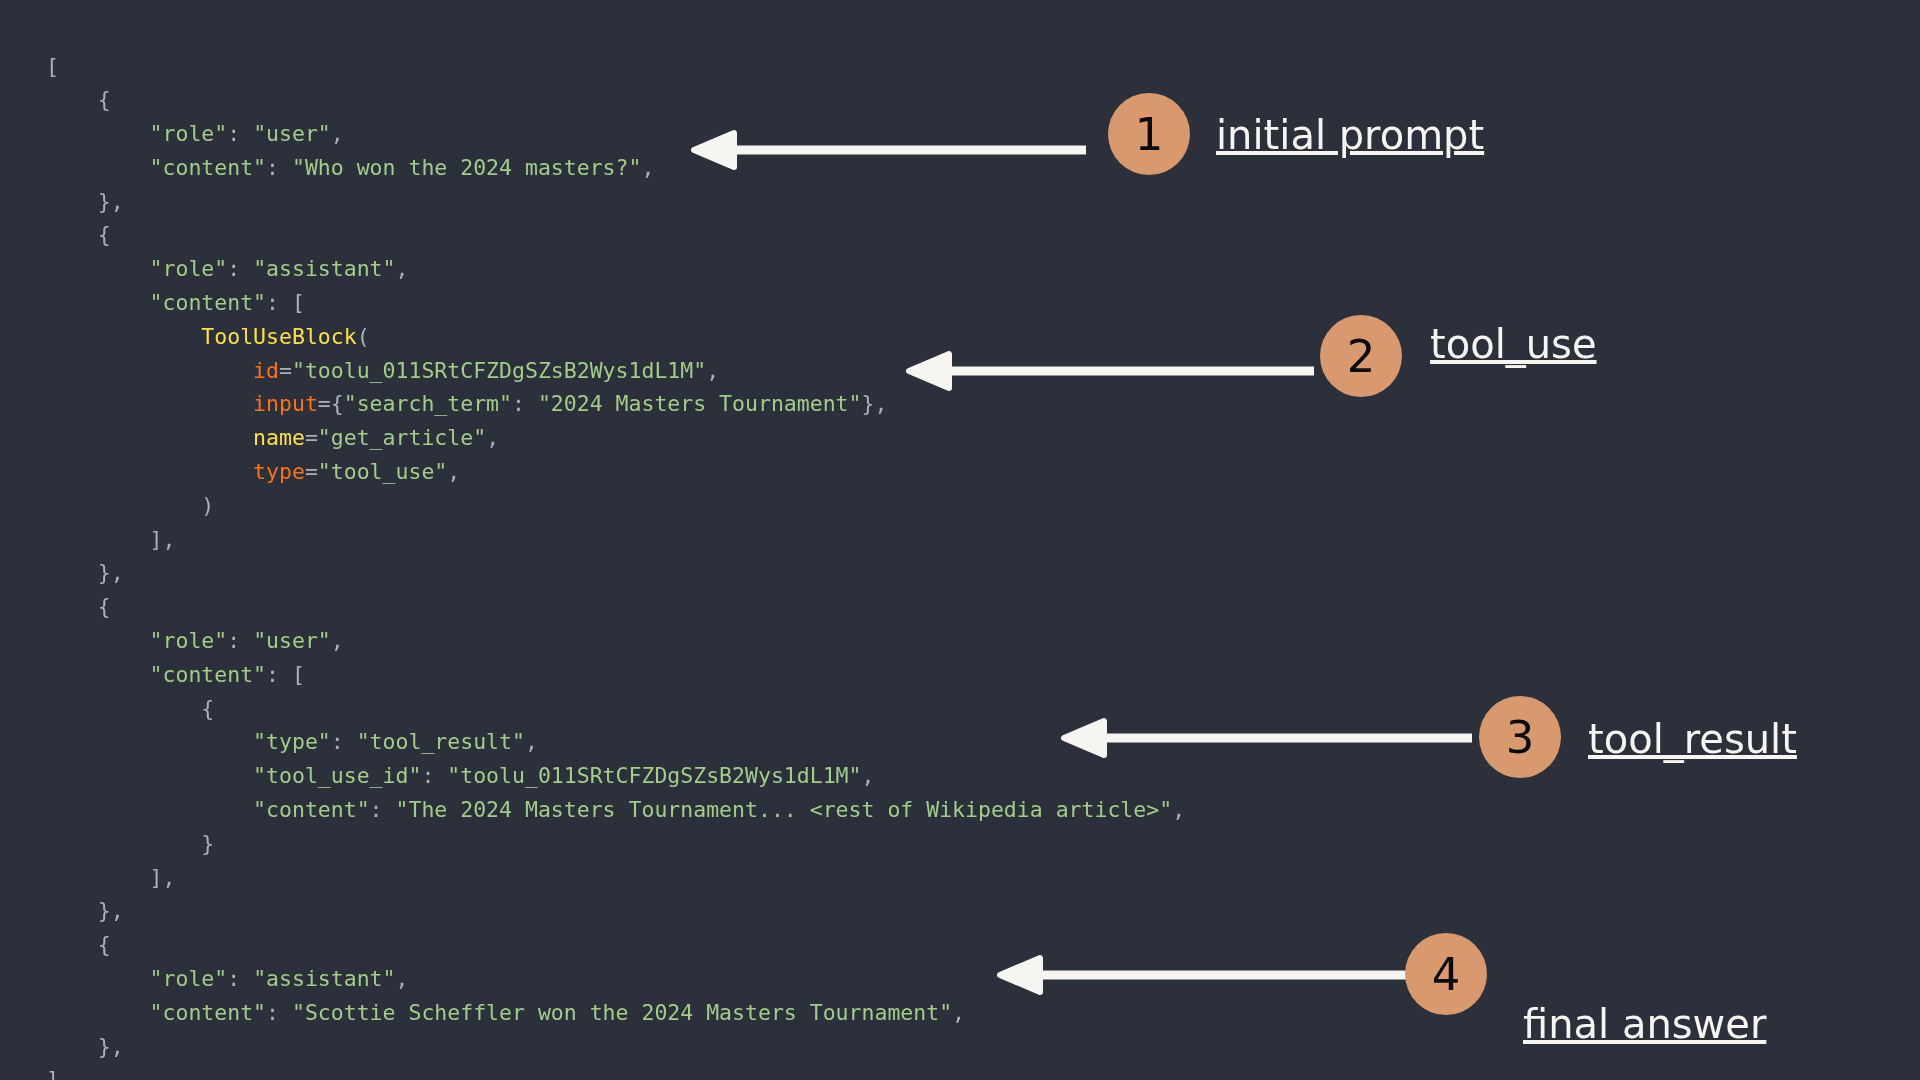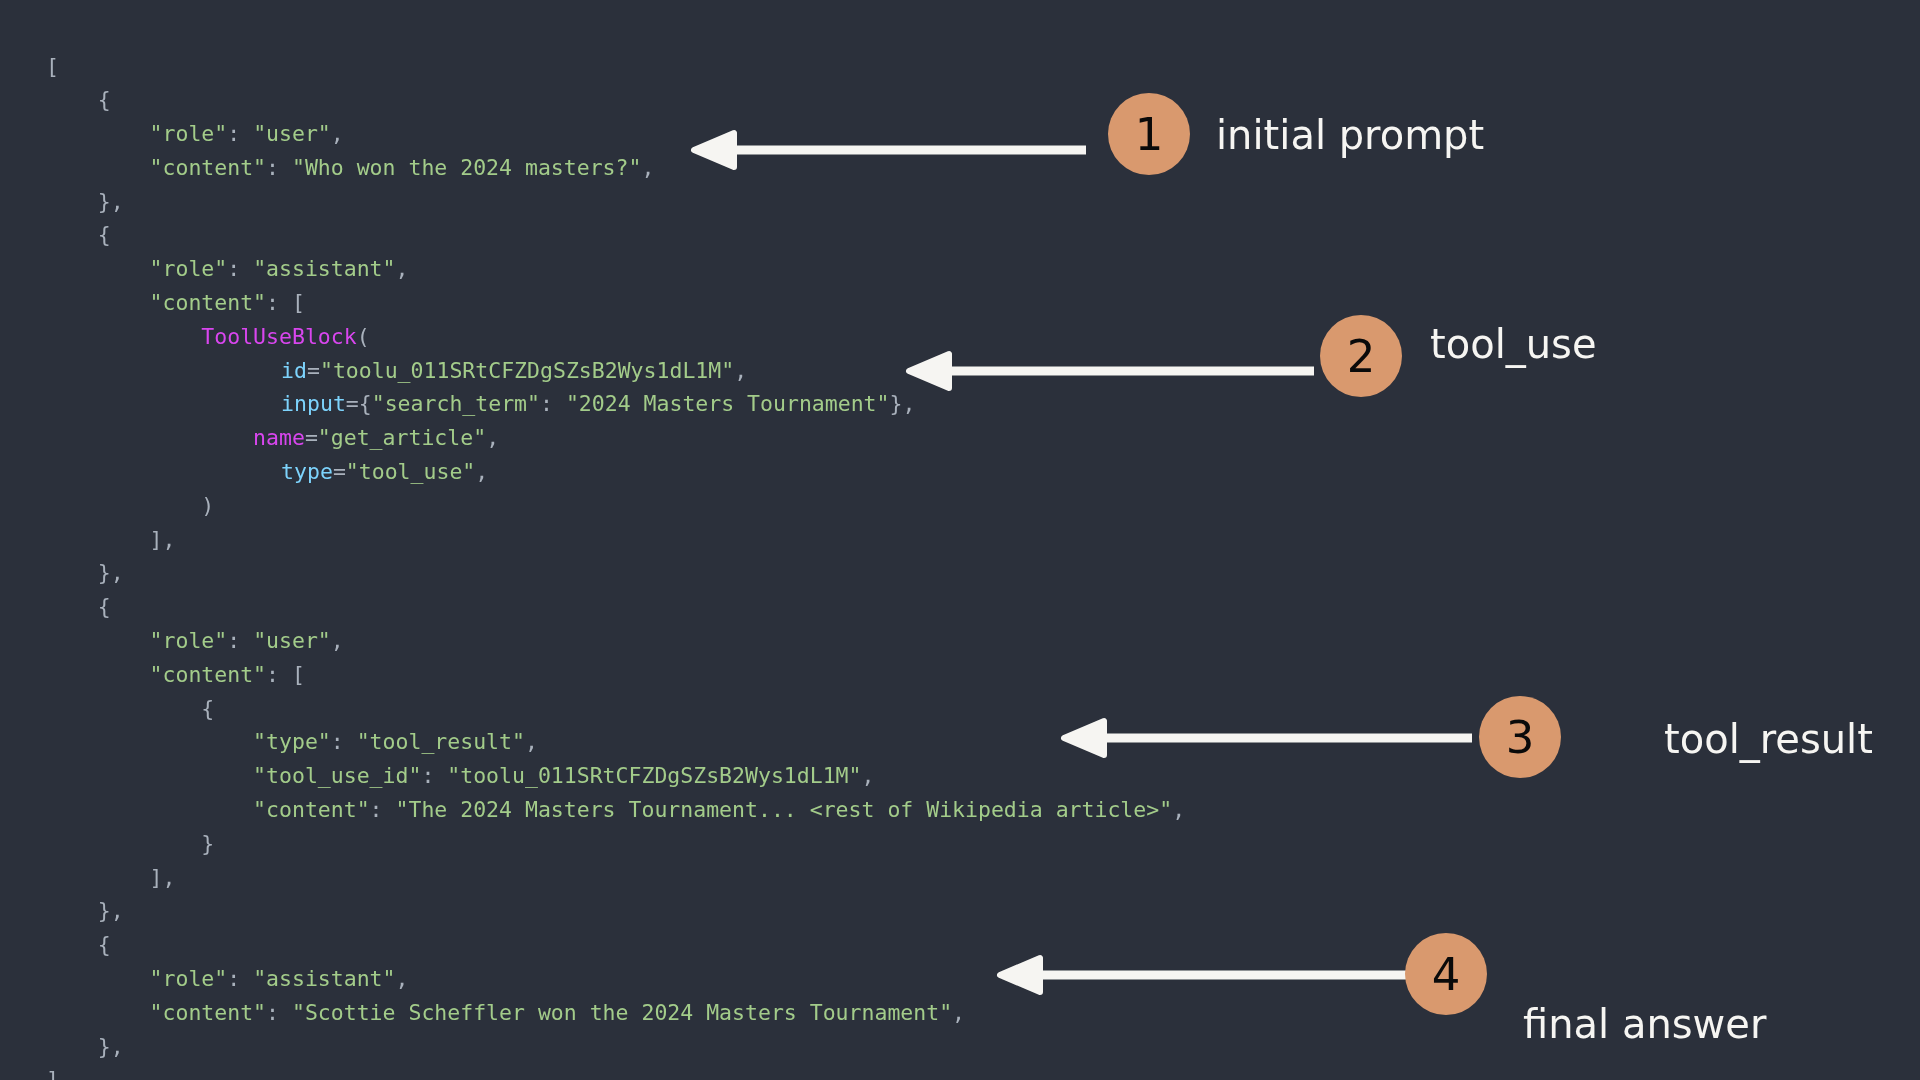--- a/index.html
+++ b/index.html
@@ -30,22 +30,22 @@
     font-family: "DejaVu Sans Mono", "Liberation Mono", monospace;
     font-size: 21.5px;
     line-height: 33.8px;
     white-space: pre;
     letter-spacing: 0px;
   }
   .ln { display: block; height: 33.8px; }
 
   .pun  { color: #a9b1bc; }   
   .str  { color: #a3cc8a; }   
-  .kw   { color: #7dd3fc; margin-left: 28px; }   
-  .id   { color: #d946ef; }
+  .kw   { color: #f97316; }   
+  .id   { color: #fde047; }
   .arrow {
     position: absolute;
     height: 34px;
     pointer-events: none;
   }
   .arrow svg { display: block; overflow: visible; }
 
   .badge {
     position: absolute;
     border-radius: 50%;
@@ -60,20 +60,21 @@
     user-select: none;
   }
 
   .annot-label {
     position: absolute;
     color: #f6f5f2;
     font-family: "DejaVu Sans", "Liberation Sans", sans-serif;
     font-weight: 400;
     white-space: nowrap;
     line-height: 1;
+    text-decoration: underline;
   }
 </style>
 </head>
 <body>
 
 <div id="stage">
 
   <pre id="code"><span class="ln"><span class="pun">[</span></span><span class="ln"><span class="pun">    {</span></span><span class="ln">        <span class="str">"role"</span><span class="pun">: </span><span class="str">"user"</span><span class="pun">,</span></span><span class="ln">        <span class="str">"content"</span><span class="pun">: </span><span class="str">"Who won the 2024 masters?"</span><span class="pun">,</span></span><span class="ln"><span class="pun">    },</span></span><span class="ln"><span class="pun">    {</span></span><span class="ln">        <span class="str">"role"</span><span class="pun">: </span><span class="str">"assistant"</span><span class="pun">,</span></span><span class="ln">        <span class="str">"content"</span><span class="pun">: [</span></span><span class="ln">            <span class="id">ToolUseBlock</span><span class="pun">(</span></span><span class="ln">                <span class="kw">id</span><span class="pun">=</span><span class="str">"toolu_011SRtCFZDgSZsB2Wys1dL1M"</span><span class="pun">,</span></span><span class="ln">                <span class="kw">input</span><span class="pun">={</span><span class="str">"search_term"</span><span class="pun">: </span><span class="str">"2024 Masters Tournament"</span><span class="pun">},</span></span><span class="ln">                <span class="id">name</span><span class="pun">=</span><span class="str">"get_article"</span><span class="pun">,</span></span><span class="ln">                <span class="kw">type</span><span class="pun">=</span><span class="str">"tool_use"</span><span class="pun">,</span></span><span class="ln"><span class="pun">            )</span></span><span class="ln"><span class="pun">        ],</span></span><span class="ln"><span class="pun">    },</span></span><span class="ln"><span class="pun">    {</span></span><span class="ln">        <span class="str">"role"</span><span class="pun">: </span><span class="str">"user"</span><span class="pun">,</span></span><span class="ln">        <span class="str">"content"</span><span class="pun">: [</span></span><span class="ln"><span class="pun">            {</span></span><span class="ln">                <span class="str">"type"</span><span class="pun">: </span><span class="str">"tool_result"</span><span class="pun">,</span></span><span class="ln">                <span class="str">"tool_use_id"</span><span class="pun">: </span><span class="str">"toolu_011SRtCFZDgSZsB2Wys1dL1M"</span><span class="pun">,</span></span><span class="ln">                <span class="str">"content"</span><span class="pun">: </span><span class="str">"The 2024 Masters Tournament... &lt;rest of Wikipedia article&gt;"</span><span class="pun">,</span></span><span class="ln"><span class="pun">            }</span></span><span class="ln"><span class="pun">        ],</span></span><span class="ln"><span class="pun">    },</span></span><span class="ln"><span class="pun">    {</span></span><span class="ln">        <span class="str">"role"</span><span class="pun">: </span><span class="str">"assistant"</span><span class="pun">,</span></span><span class="ln">        <span class="str">"content"</span><span class="pun">: </span><span class="str">"Scottie Scheffler won the 2024 Masters Tournament"</span><span class="pun">,</span></span><span class="ln"><span class="pun">    },</span></span><span class="ln"><span class="pun">]</span></span></pre>
 
   <div class="arrow" style="left:690px; top:130px; width:396px;">
@@ -94,21 +95,21 @@
   <div class="badge" style="left:1320px; top:315px; width:82px; height:82px; font-size:45px;">2</div>
   <div class="annot-label" style="left:1430px; top:324px; font-size:40px;">tool_use</div>
 
   <div class="arrow" style="left:1060px; top:718px; width:412px;">
     <svg width="412" height="40" viewBox="0 0 412 40" aria-hidden="true">
       <path d="M 412 20 L 40 20" stroke="#f6f5f2" stroke-width="9" stroke-linecap="butt" fill="none"></path>
       <path d="M 4 20 L 44 3 L 44 37 Z" fill="#f6f5f2" stroke="#f6f5f2" stroke-width="6" stroke-linejoin="round"></path>
     </svg>
   </div>
   <div class="badge" style="left:1479px; top:696px; width:82px; height:82px; font-size:45px;">3</div>
-  <div class="annot-label" style="left:1664px; top:719px; font-size:40px;">tool_result</div>
+  <div class="annot-label" style="left:1588px; top:719px; font-size:40px;">tool_result</div>
 
   <div class="arrow" style="left:996px; top:955px; width:412px;">
     <svg width="412" height="40" viewBox="0 0 412 40" aria-hidden="true">
       <path d="M 412 20 L 40 20" stroke="#f6f5f2" stroke-width="9" stroke-linecap="butt" fill="none"></path>
       <path d="M 4 20 L 44 3 L 44 37 Z" fill="#f6f5f2" stroke="#f6f5f2" stroke-width="6" stroke-linejoin="round"></path>
     </svg>
   </div>
   <div class="badge" style="left:1405px; top:933px; width:82px; height:82px; font-size:45px;">4</div>
   <div class="annot-label" style="left:1523px; top:956px; font-size:40px;margin-top:48px;">final answer</div>
 

